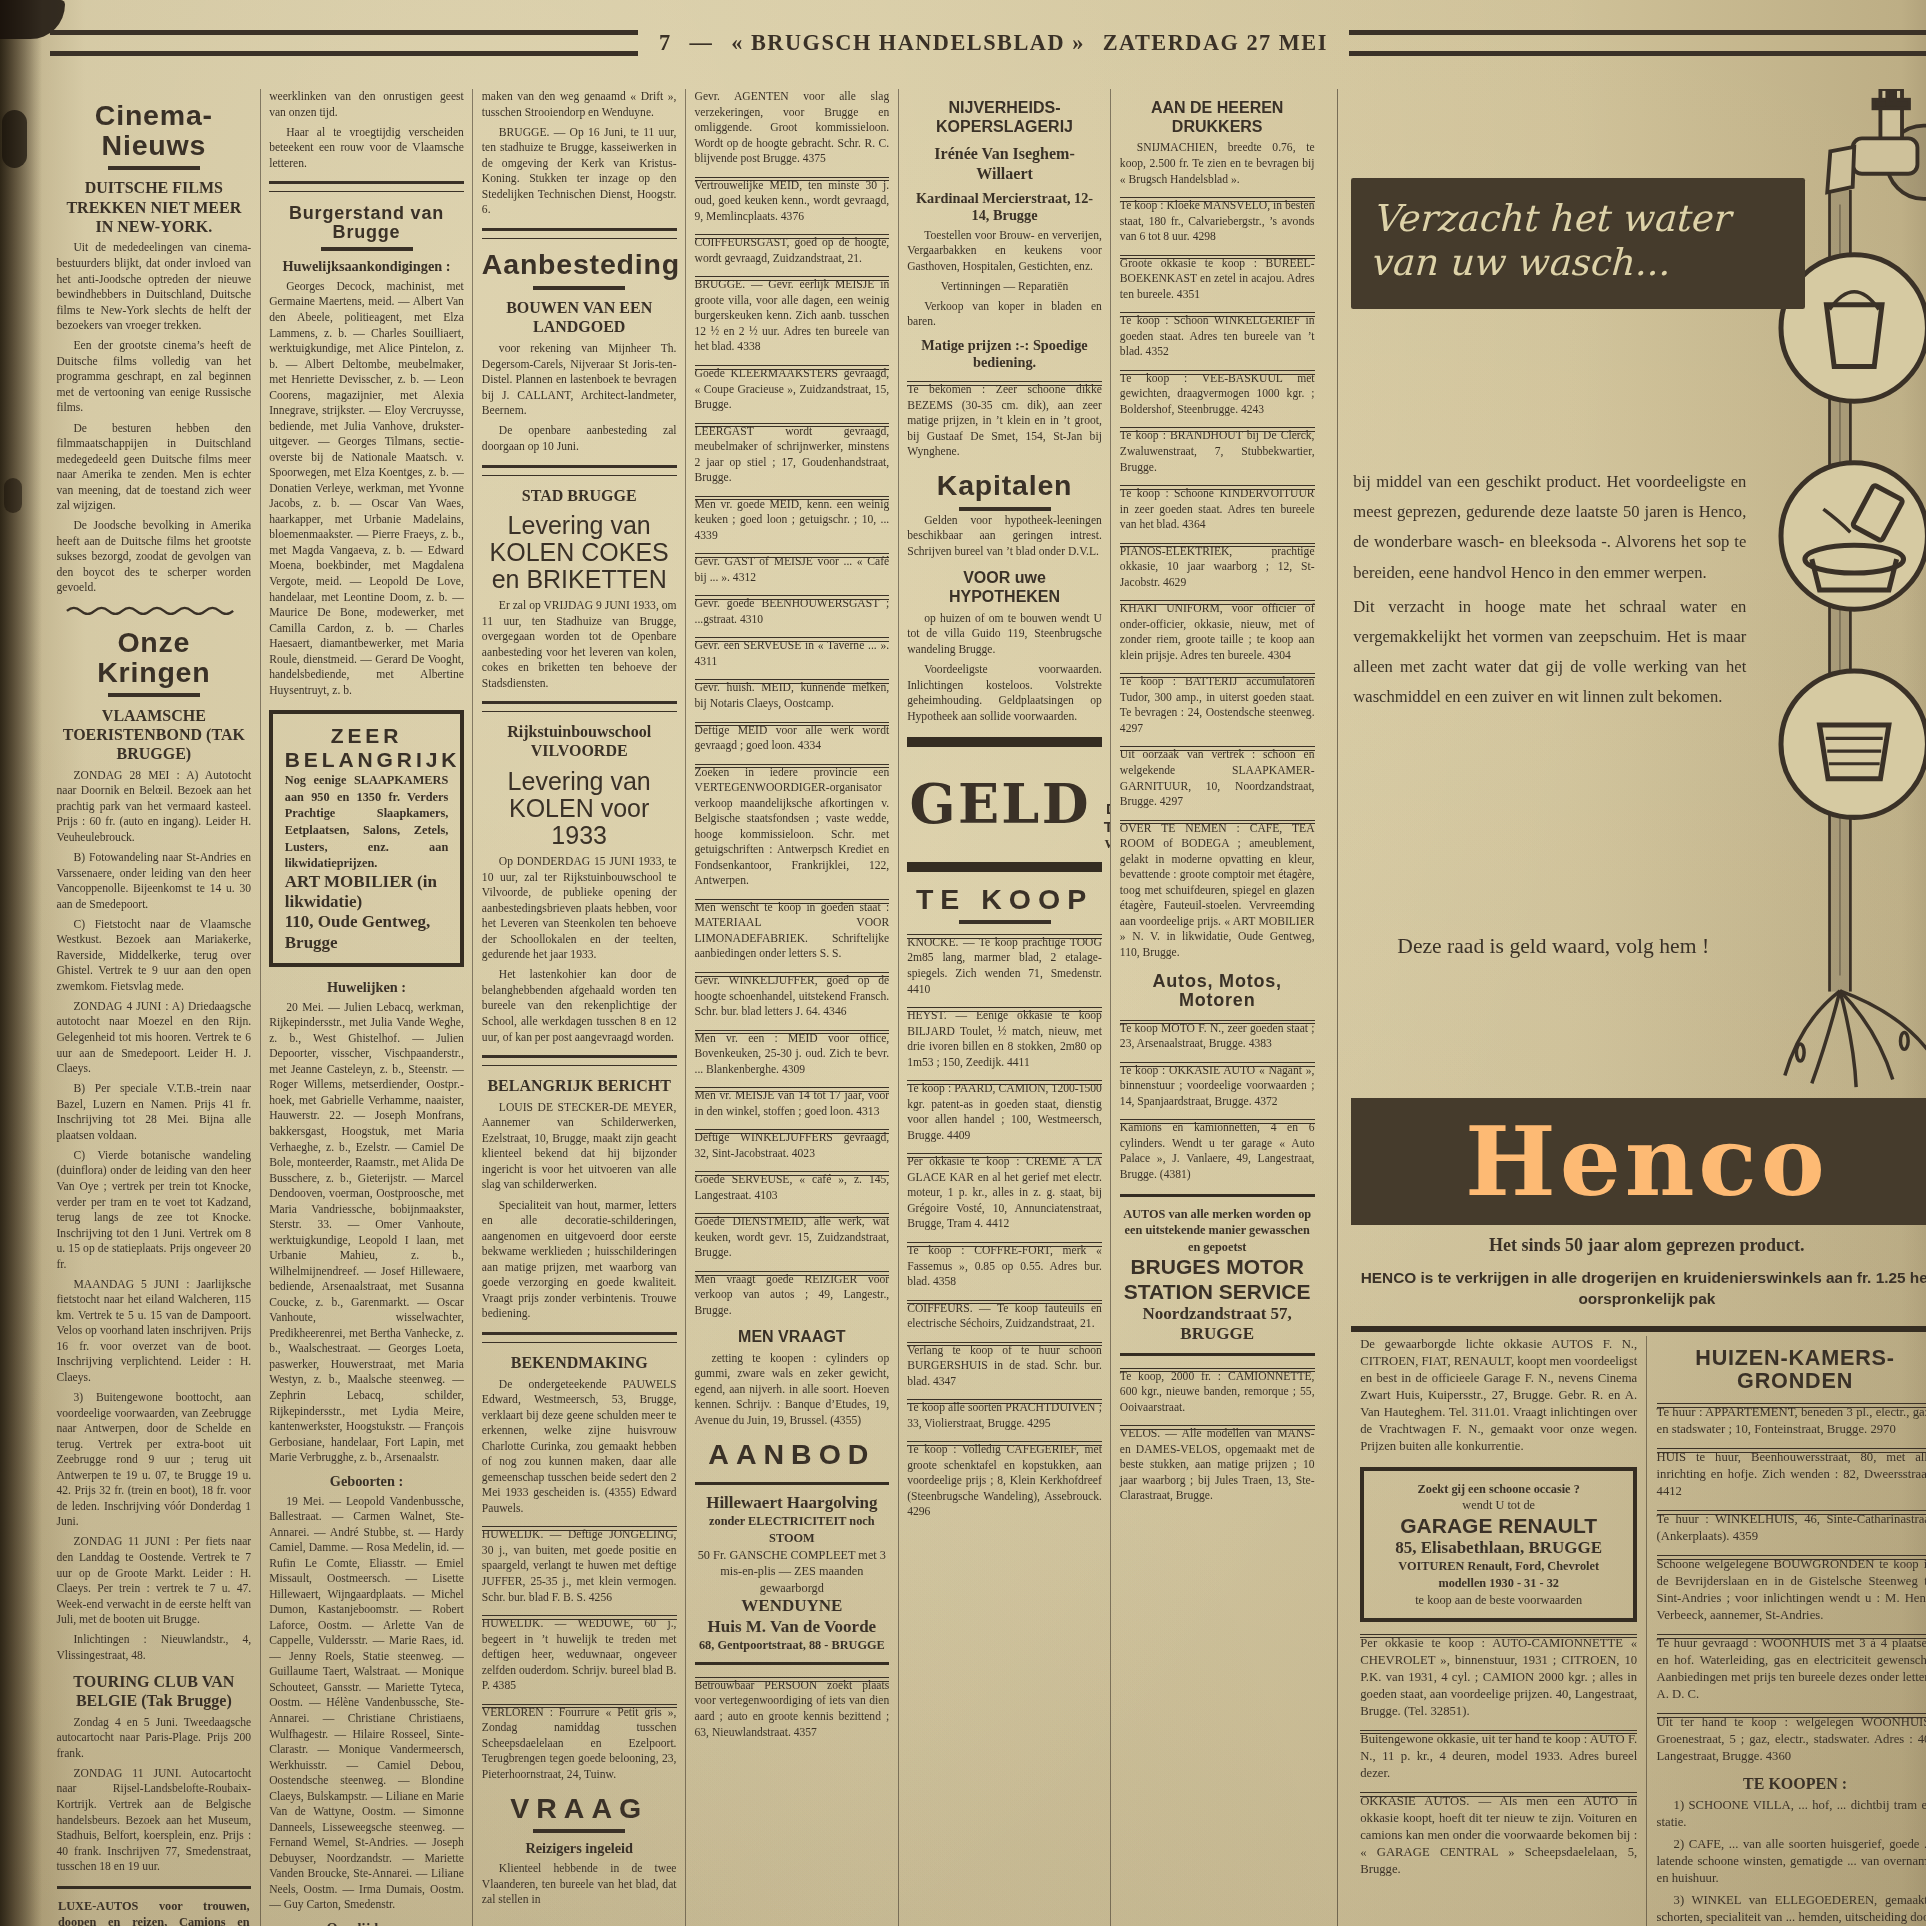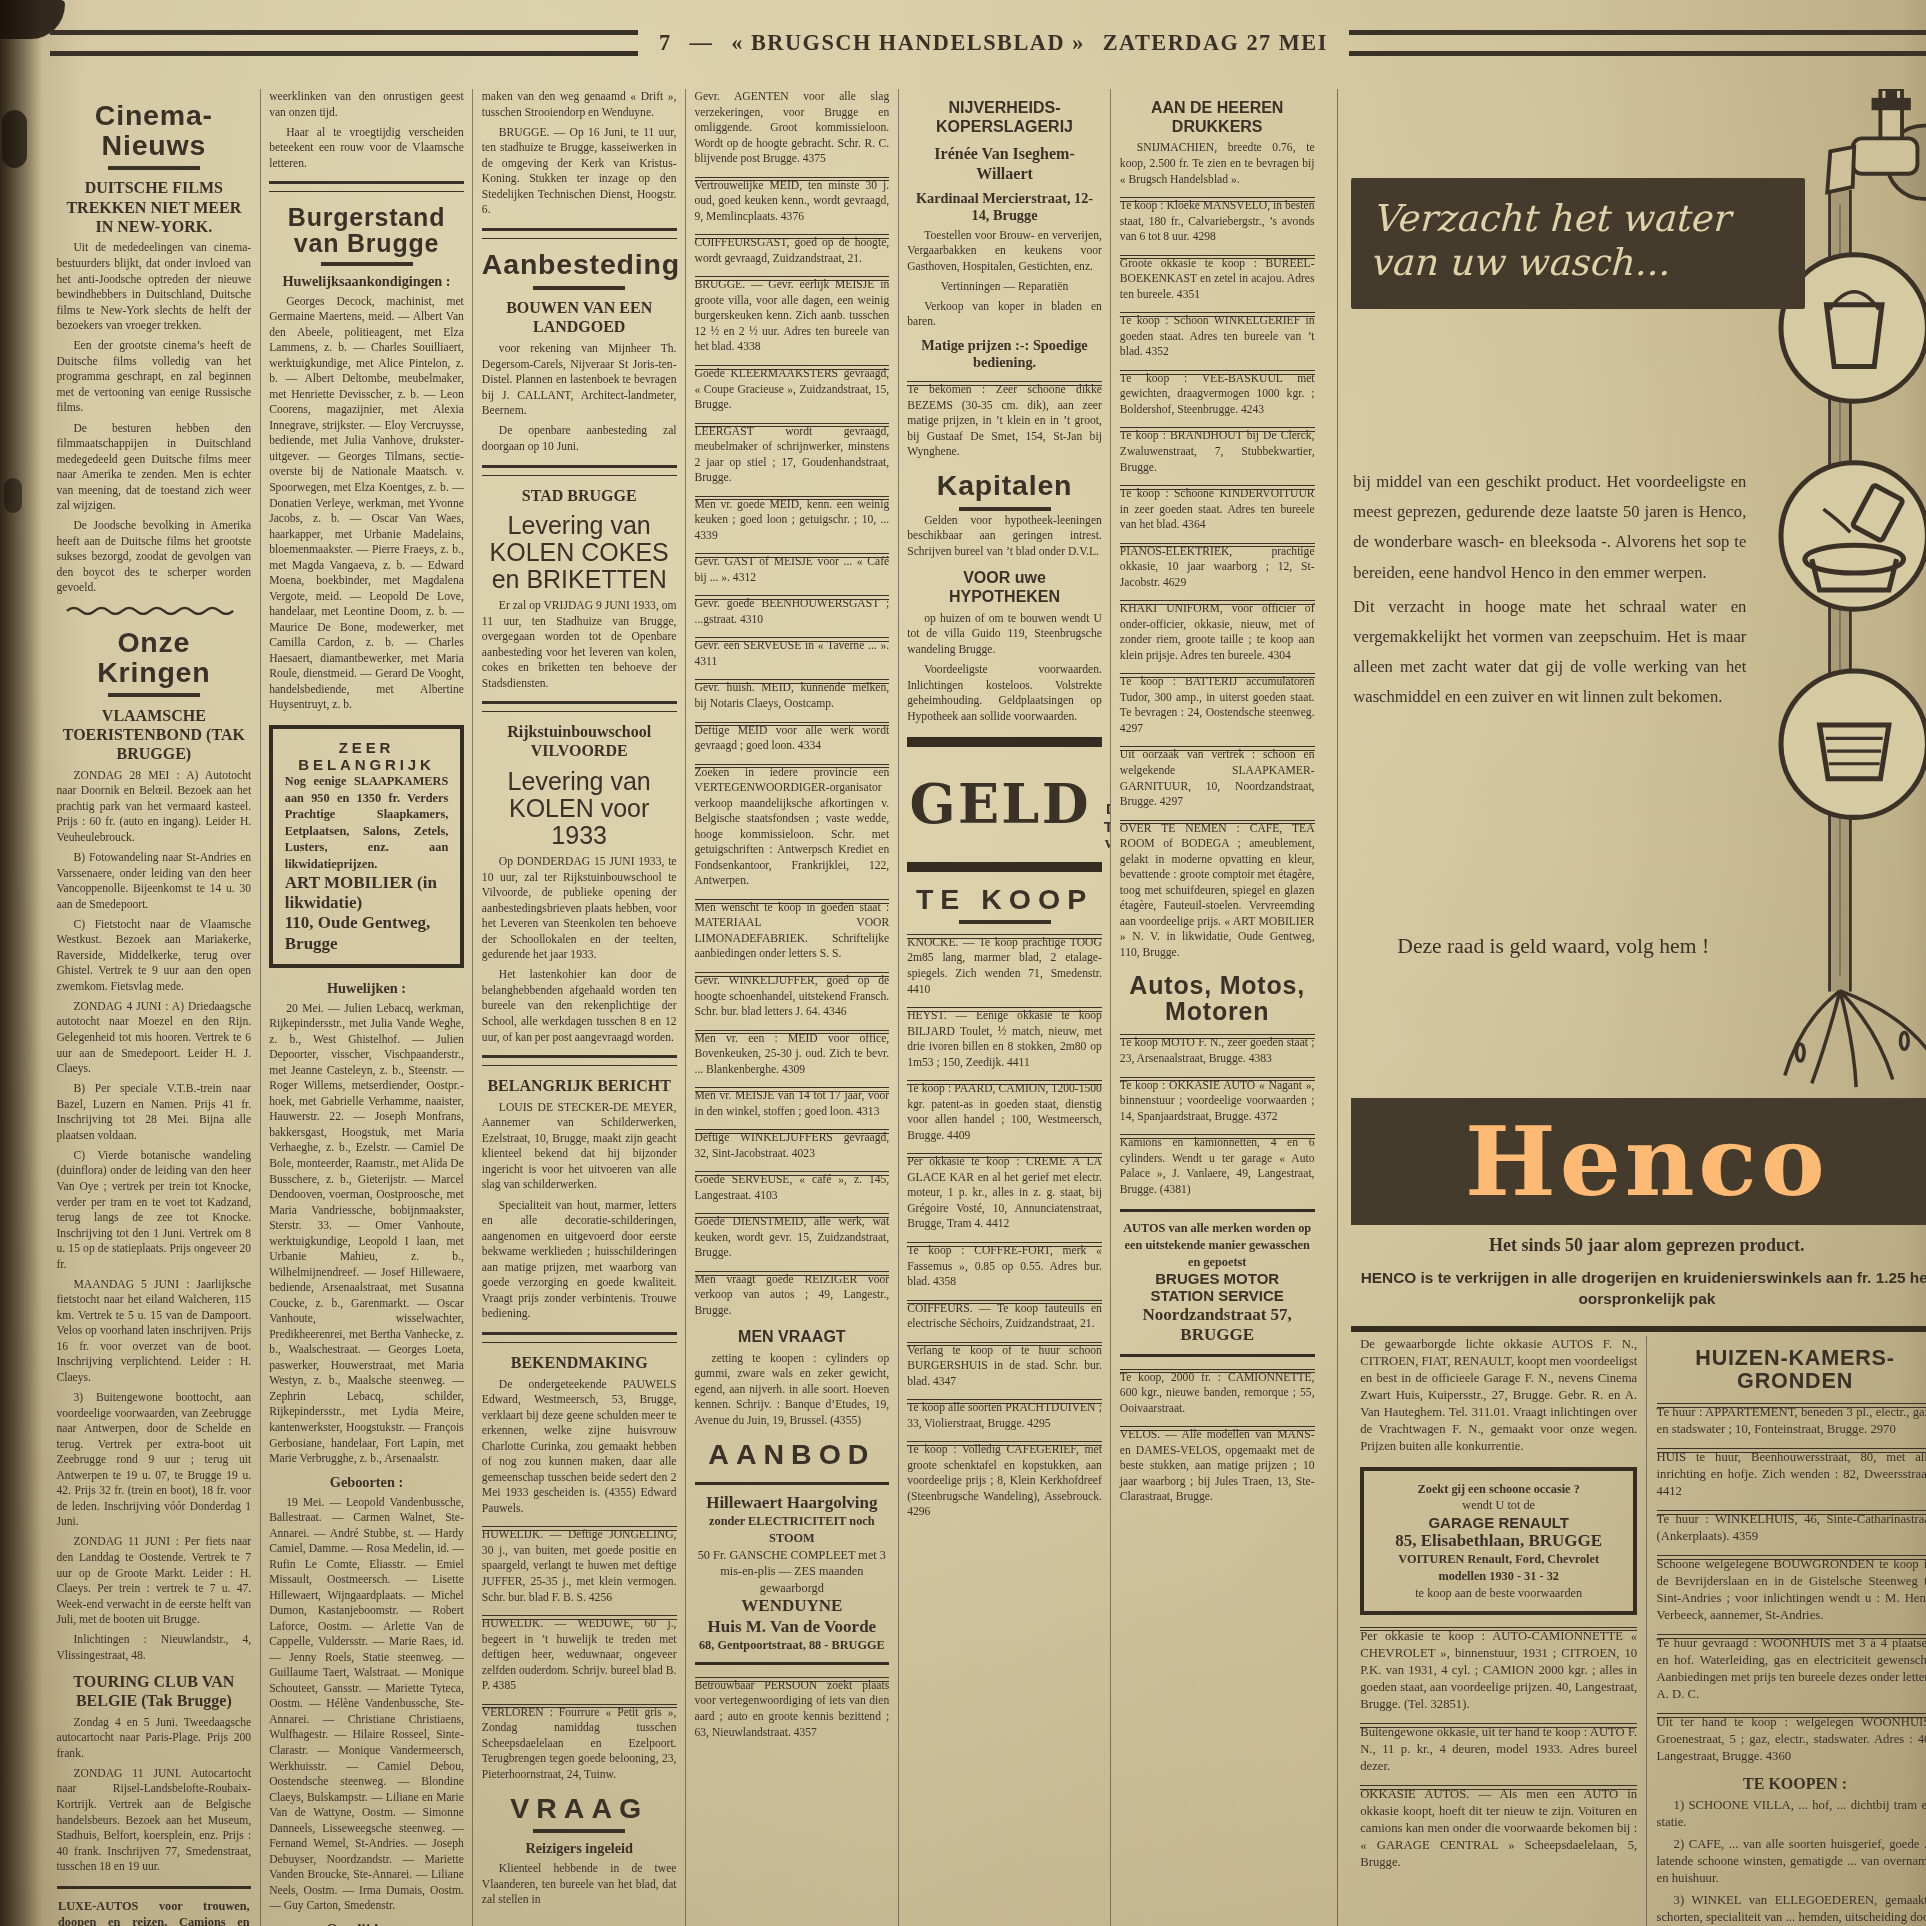--- a/index.html
+++ b/index.html
@@ -30,21 +30,21 @@
   .cols{position:absolute;top:89px;bottom:11.6px;left:48px;width:1275px;display:flex;}
   .col{flex:1;overflow:hidden;padding:0 8.5px;}
   .col + .col{border-left:1.5px solid rgba(58,49,39,.55);}
 
   .rightsec{position:absolute;top:89px;bottom:11.6px;left:1337px;right:17.3px;
     border-left:1.9px solid rgba(58,49,39,.6);padding-left:13px;}
 
   
   .h1{font-family:"Liberation Sans",sans-serif;font-weight:bold;text-align:center;
     font-size:28.5px;letter-spacing:0.8px;margin:11.6px 0 2.3px;line-height:1.05;}
-  .h1.sm{font-size:25px;}
+  .h1.sm{font-size:18px;}
   .h1.sp{letter-spacing:7px;}
   .h1:after{content:"";display:block;width:92px;border-top:4.2px solid #3a3127;margin:5.4px auto 2.3px;}
   .h1.nu:after{display:none;}
   .h1s{font-family:"Liberation Sans",sans-serif;font-weight:400;text-align:center;
     font-size:25px;line-height:1.08;margin:7px 0 5.4px;}
   .h2{font-weight:bold;text-align:center;font-size:16px;line-height:1.2;margin:8.5px 0 4.6px;}
   .h2.sans{font-family:"Liberation Sans",sans-serif;}
   .h3{font-weight:bold;text-align:center;font-size:14.3px;margin:7px 0 3.9px;}
   .para{font-size:11.6px;line-height:1.34;text-align:justify;text-indent:17px;margin:0 0 4.6px;}
   .para.nf{text-indent:0;}
@@ -53,21 +53,21 @@
   .classified:before{content:"";position:absolute;top:2.7px;left:0;right:0;border-top:1.2px solid #3a3127;}
   .rule{height:7px;border-top:3.1px solid #3a3127;border-bottom:1.5px solid #3a3127;margin:10px 0;}
   .wavy{margin:7.7px 0 1.5px;text-align:center;}
 
   
   .box{border:4.2px solid #352d22;padding:10px 11.6px;margin:11.6px 0;}
   .box.hr{border-left:none;border-right:none;border-top:3.5px solid #352d22;border-bottom:3.5px solid #352d22;padding:8.5px 1.5px;}
   .bl{font-size:13px;line-height:1.35;}
   .bl.c{text-align:center;} .bl.b{font-weight:bold;}
   .bl.j{text-align:justify;}
-  .bl.xl{font-size:15px;font-family:"Liberation Sans",sans-serif;font-weight:bold;line-height:1.15;}
+  .bl.xl{font-size:21px;font-family:"Liberation Sans",sans-serif;font-weight:bold;line-height:1.15;}
   .bl.lg{font-size:17px;font-weight:bold;line-height:1.2;}
   .bl.md{font-size:12.3px;}
   .bl.sp{letter-spacing:3.9px;}
 
   .geldbox{border-top:10.8px solid #352d22;border-bottom:10.8px solid #352d22;margin:13px 0;
     padding:9.2px 2.3px;display:flex;align-items:center;gap:13px;}
   .geld-big{font-family:"DejaVu Serif",serif;font-weight:bold;font-size:54px;letter-spacing:2.3px;}
   .geld-r{flex:1;text-align:center;}
   .geld-r .a{font-size:11.6px;} .geld-r .b2{font-size:13px;font-weight:bold;}
   .geld-r .c2{font-size:15.4px;font-weight:bold;font-family:"Liberation Sans",sans-serif;}

